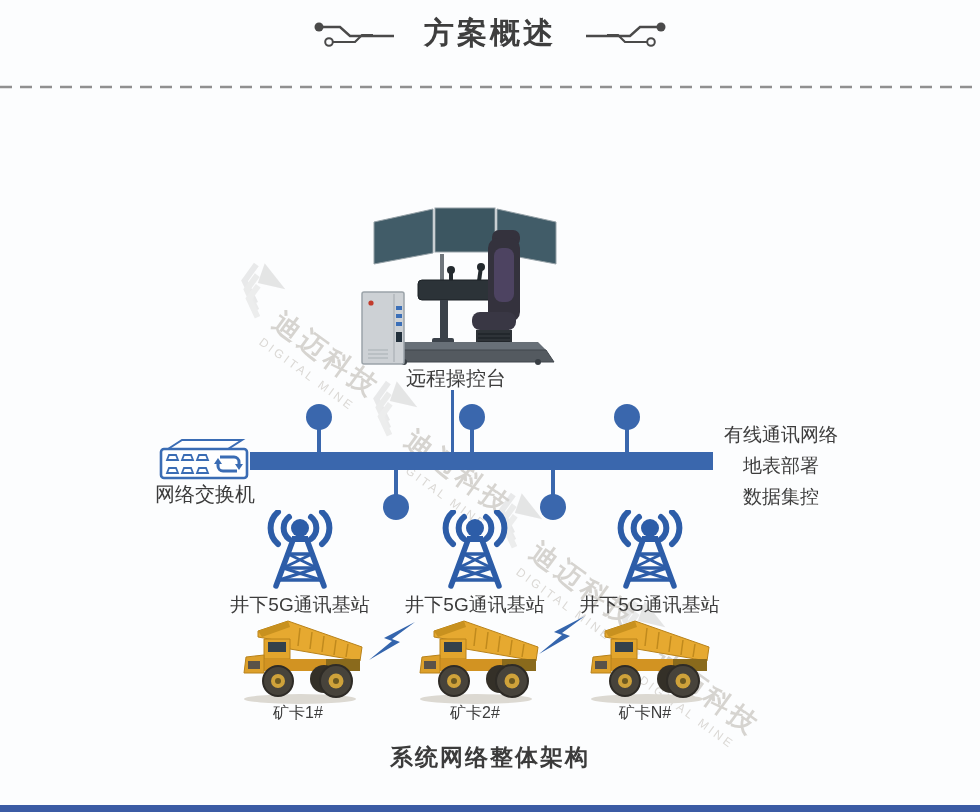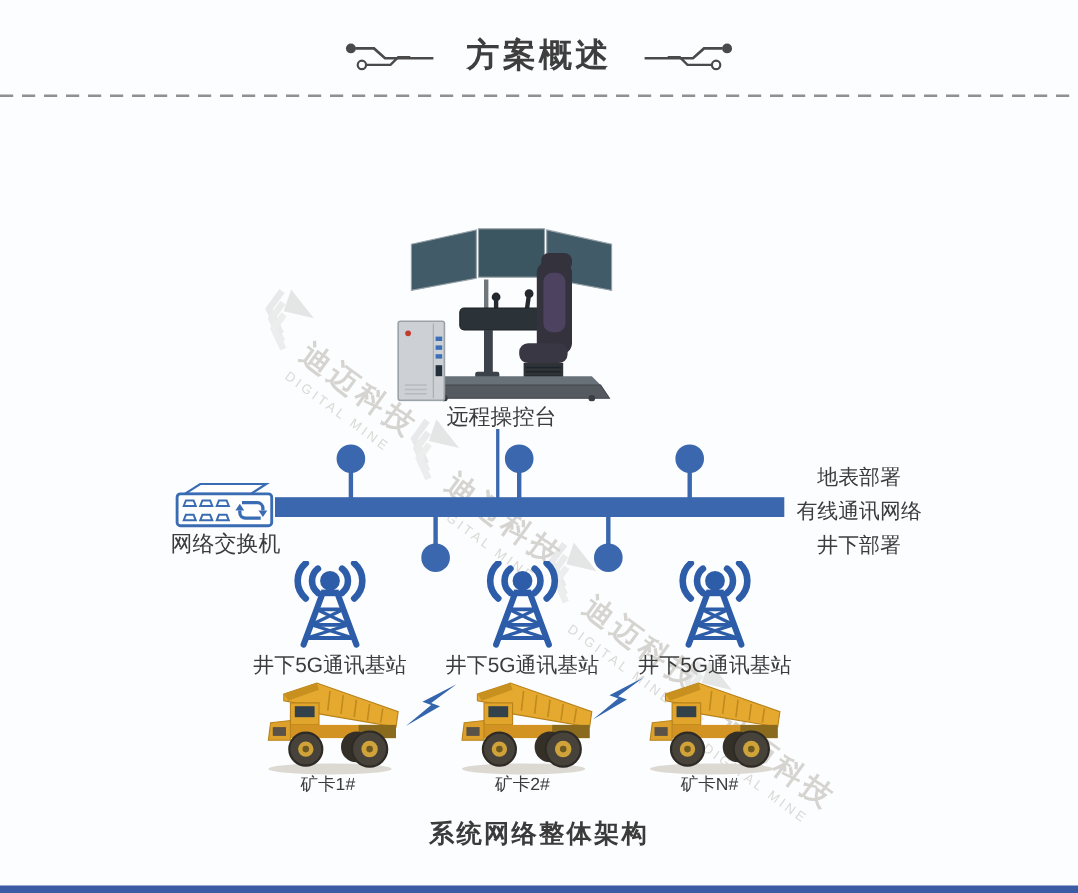--- a/index.html
+++ b/index.html
@@ -7,21 +7,21 @@
     --truck-yellow:#e6a930; --text-dark:#3c3c3c; --title-dark:#3e3e3e;
     --watermark-gray:#a9a399; --footer-blue:#3b5ba4;
   }
   *{margin:0;padding:0;box-sizing:border-box}
   html,body{background:#fff}
   body{font-family:"Liberation Sans","DejaVu Sans",sans-serif;color:var(--text-dark)}
   .canvas{position:relative;width:980px;height:812px;background:#fcfdfe;overflow:hidden;margin:0 auto}
   .abs{position:absolute}
 
   
-  .title-row{left:0;top:30px;width:980px;display:flex;justify-content:center;align-items:center;gap:29px}
+  .title-row{left:0;top:13px;width:980px;display:flex;justify-content:center;align-items:center;gap:29px}
   .page-title{font-size:30px;font-weight:700;color:var(--title-dark);letter-spacing:3px}
   .ornament{display:block}
   .ornament.right{transform:scaleX(-1)}
 
   
   .intro{left:20px;top:98px;width:940px;font-size:19px;line-height:30px;color:#3f3f3f;text-align:justify}
 
   
   .lbl{color:var(--text-dark);white-space:nowrap}
   .center{transform:translateX(-50%)}
@@ -193,23 +193,23 @@
     <g stroke="#3a6cb4" stroke-width="3" fill="none">
       <path d="M62,20 H76 A5,5 0 0 1 81,25 V27"></path>
       <path d="M79,34 H65 A5,5 0 0 1 60,29 V27"></path>
     </g>
     <polygon points="77,27 85,27 81,33" fill="#3a6cb4"></polygon>
     <polygon points="56,27 64,27 60,21" fill="#3a6cb4"></polygon>
   </svg>
   <div class="abs lbl switch-label" style="left:155px;top:481px">网络交换机</div>
 
   <div class="abs deploy-block">
+    <div>有线通讯网络</div>
     <div>地表部署</div>
-    <div>有线通讯网络</div>
-    <div>井下部署</div>
+    <div>数据集控</div>
   </div>
 
   <svg class="abs" style="left:240px;top:510px" width="120" height="80" viewBox="0 0 120 80">
     <circle cx="60" cy="18" r="9" fill="#2d5da8"></circle>
     <g stroke="#2d5da8" stroke-width="6" fill="none" stroke-linecap="round">
       <path d="M49,7 A14,14 0 0 0 49,29"></path>
         <path d="M38,2 A21,21 0 0 0 38,34"></path>
       <path d="M71,7 A14,14 0 0 1 71,29"></path>
         <path d="M82,2 A21,21 0 0 1 82,34"></path>
     </g>

